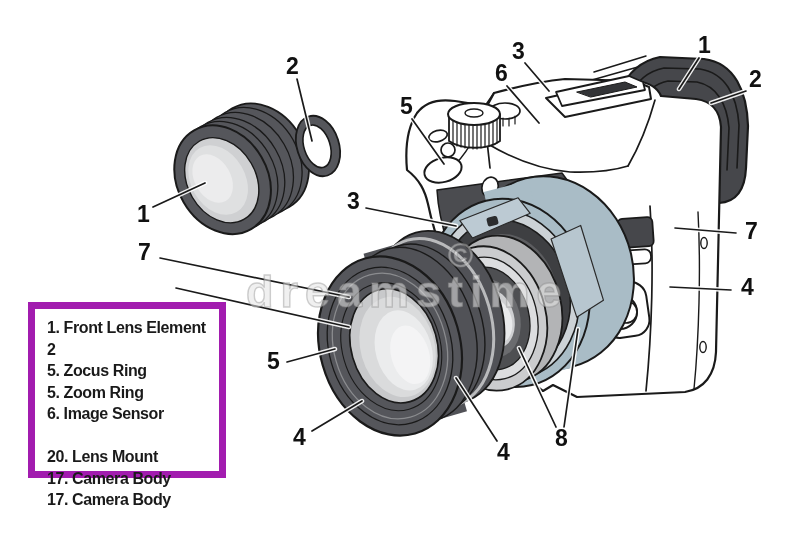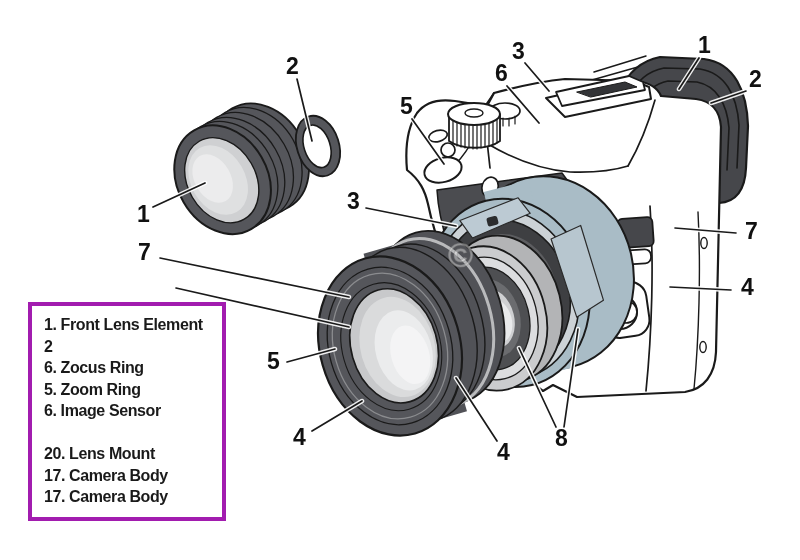--- a/index.html
+++ b/index.html
@@ -5,22 +5,22 @@
   html,body{margin:0;padding:0;background:#fff;}
   #stage{position:relative;width:800px;height:560px;background:#ffffff;overflow:hidden;
          font-family:"Liberation Sans",sans-serif;}
   #art{position:absolute;left:0;top:0;}
   .num{position:absolute;transform:translate(-50%,-50%);font-weight:bold;font-size:23px;
        color:#111;letter-spacing:-1px;line-height:1;}
   #legend-title{position:absolute;left:28px;top:272px;font-size:21px;font-weight:bold;
        letter-spacing:-0.5px;white-space:nowrap;}
   #legend-title .red{color:#c1272d;}
   #legend-title .blk{color:#1a1a1a;}
-  #legend-box{position:absolute;left:28px;top:302px;width:198px;height:219px;
-       box-sizing:border-box;border:4px solid #a21caf;background:#fff;
+  #legend-box{position:absolute;left:28px;top:302px;width:198px;height:176px;
+       box-sizing:border-box;border:7px solid #a21caf;background:#fff;
        padding:8px 0 0 12px;}
   .legend-row{font-size:16px;font-weight:bold;color:#1a1a1a;letter-spacing:-0.4px;
        min-height:21.5px;line-height:21.5px;white-space:nowrap;}
   #watermark{position:absolute;left:246px;top:266px;font-size:45px;font-weight:bold;
        letter-spacing:7px;color:rgba(255,255,255,0.40);
        -webkit-text-stroke:1.4px rgba(135,135,135,0.38);
        text-shadow:0 0 1px rgba(160,160,160,0.25);white-space:nowrap;z-index:5;}
   #wm-copy{position:absolute;left:448px;top:236px;font-size:34px;font-weight:bold;
        color:rgba(255,255,255,0.40);-webkit-text-stroke:1.3px rgba(135,135,135,0.38);z-index:5;}
   .num{z-index:6;}
@@ -194,24 +194,25 @@
 <span class="num" style="left:299px;top:437px">4</span>
 <span class="num" style="left:503px;top:452px">4</span>
 <span class="num" style="left:561px;top:438px">8</span>
 <span class="num" style="left:751px;top:231px">7</span>
 <span class="num" style="left:747px;top:287px">4</span>
 
 
 <div id="legend-box">
   <div class="legend-row">1. Front Lens Element</div>
   <div class="legend-row">2</div>
-  <div class="legend-row">6. Zocus Ring</div>
+  <div class="legend-row">5. Zocus Ring</div>
   <div class="legend-row">5. Zoom Ring</div>
   <div class="legend-row">6. Image Sensor</div>
   <div class="legend-row"></div>
   <div class="legend-row">20. Lens Mount</div>
   <div class="legend-row">17. Camera Body</div>
   <div class="legend-row">17. Camera Body</div>
 </div>
 
+<div id="watermark">dreamstime</div>
 <div id="wm-copy">©</div>
 
 </div>
 
 </body></html>

